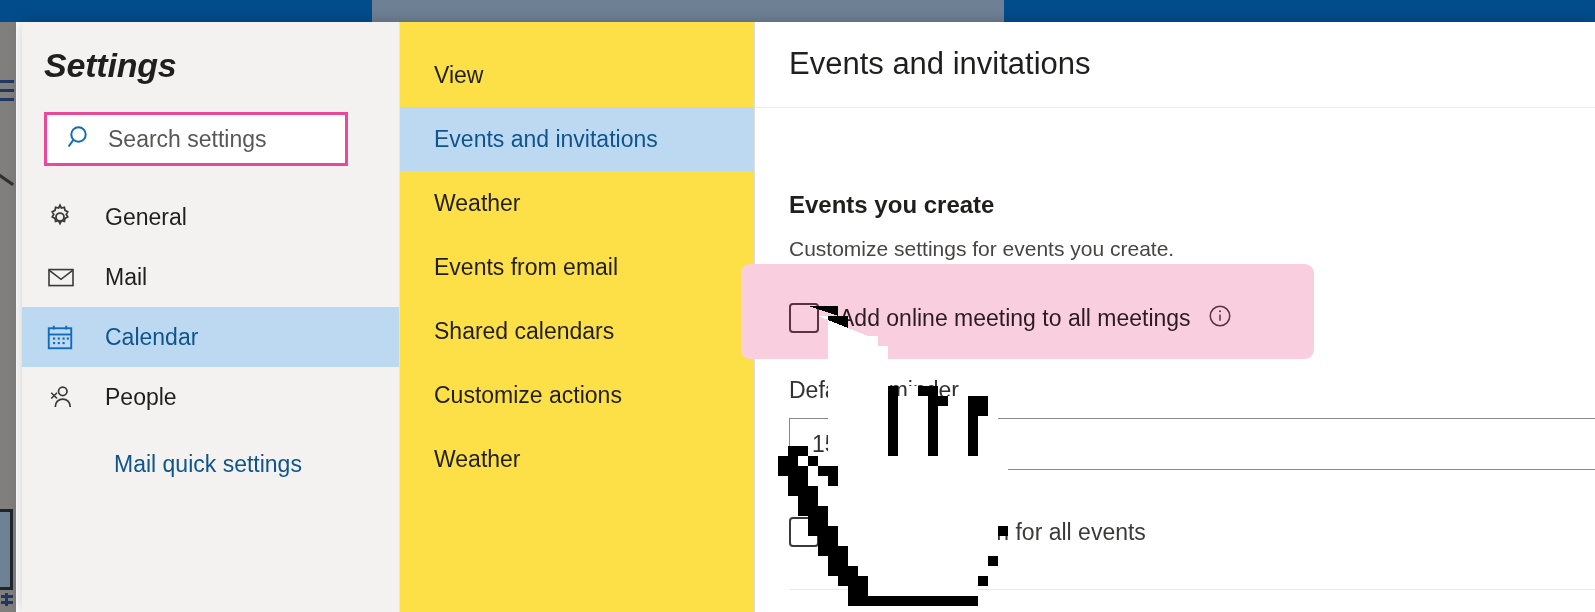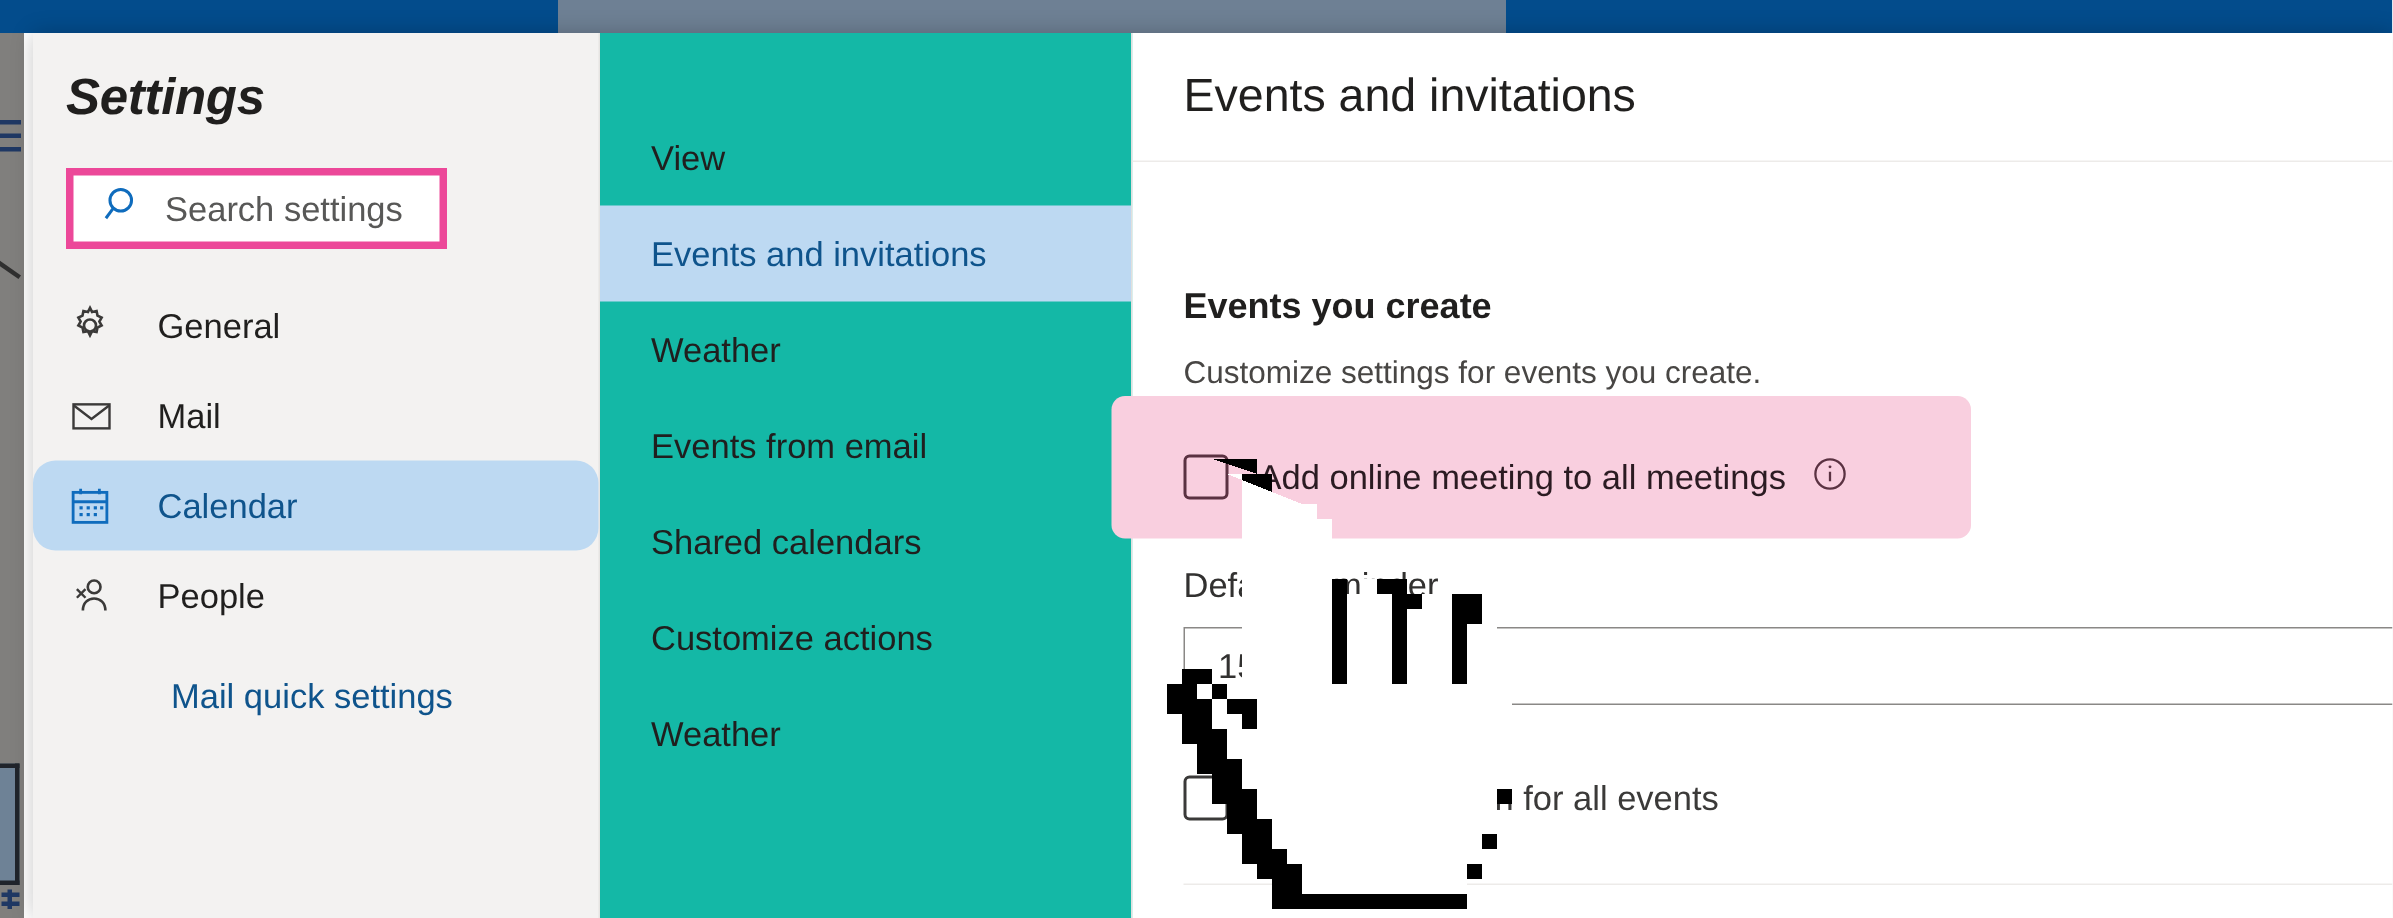--- a/index.html
+++ b/index.html
@@ -111,24 +111,24 @@
   .settings-title {
     font-size: 34px;
     font-weight: 600;
     color: #201F1E;
     padding: 24px 0 0 22px;
     letter-spacing: -0.2px;
     font-style: italic;
   }
   .search-wrap {
     margin: 27px 0 0 22px;
-    width: 254px;
+    width: 304px;
     height: 54px;
     background: #ffffff;
-    border: 5px solid #ec4899;
+    border: 3px solid #ec4899;
     display: flex;
     align-items: center;
     padding-left: 20px;
   }
   .search-icon { flex: 0 0 auto; display: block; }
   .search-placeholder {
     margin-left: 14px;
     font-size: 23px;
     color: #585857;
   }
@@ -139,21 +139,20 @@
     align-items: center;
     height: 60px;
     padding-left: 23px;
     color: #201F1E;
     font-size: 23px;
   }
   .nav-item.selected {
     background: #BDD9F2;
     color: #0F548C;
     font-weight: 400;
-    border-radius: 15px;
   }
   .nav-item .nav-ico {
     flex: 0 0 auto;
     width: 34px;
     display: flex;
     align-items: center;
     justify-content: flex-start;
   }
   .nav-item .nav-label { margin-left: 26px; }
 
@@ -162,23 +161,23 @@
     margin: 24px 0 0 92px;
     font-size: 23px;
     color: #0F548C;
     text-decoration: none;
   }
 
   
   .col-cats {
     width: 355px;
     flex: 0 0 355px;
-    background: #14b8a6;
+    background: #fde047;
     border-right: 1px solid #E1DFDD;
-    padding-top: 51px;
+    padding-top: 21px;
   }
   .cat-item {
     height: 64px;
     display: flex;
     align-items: center;
     padding-left: 34px;
     font-size: 23px;
     color: #201F1E;
   }
   .cat-item.selected {

